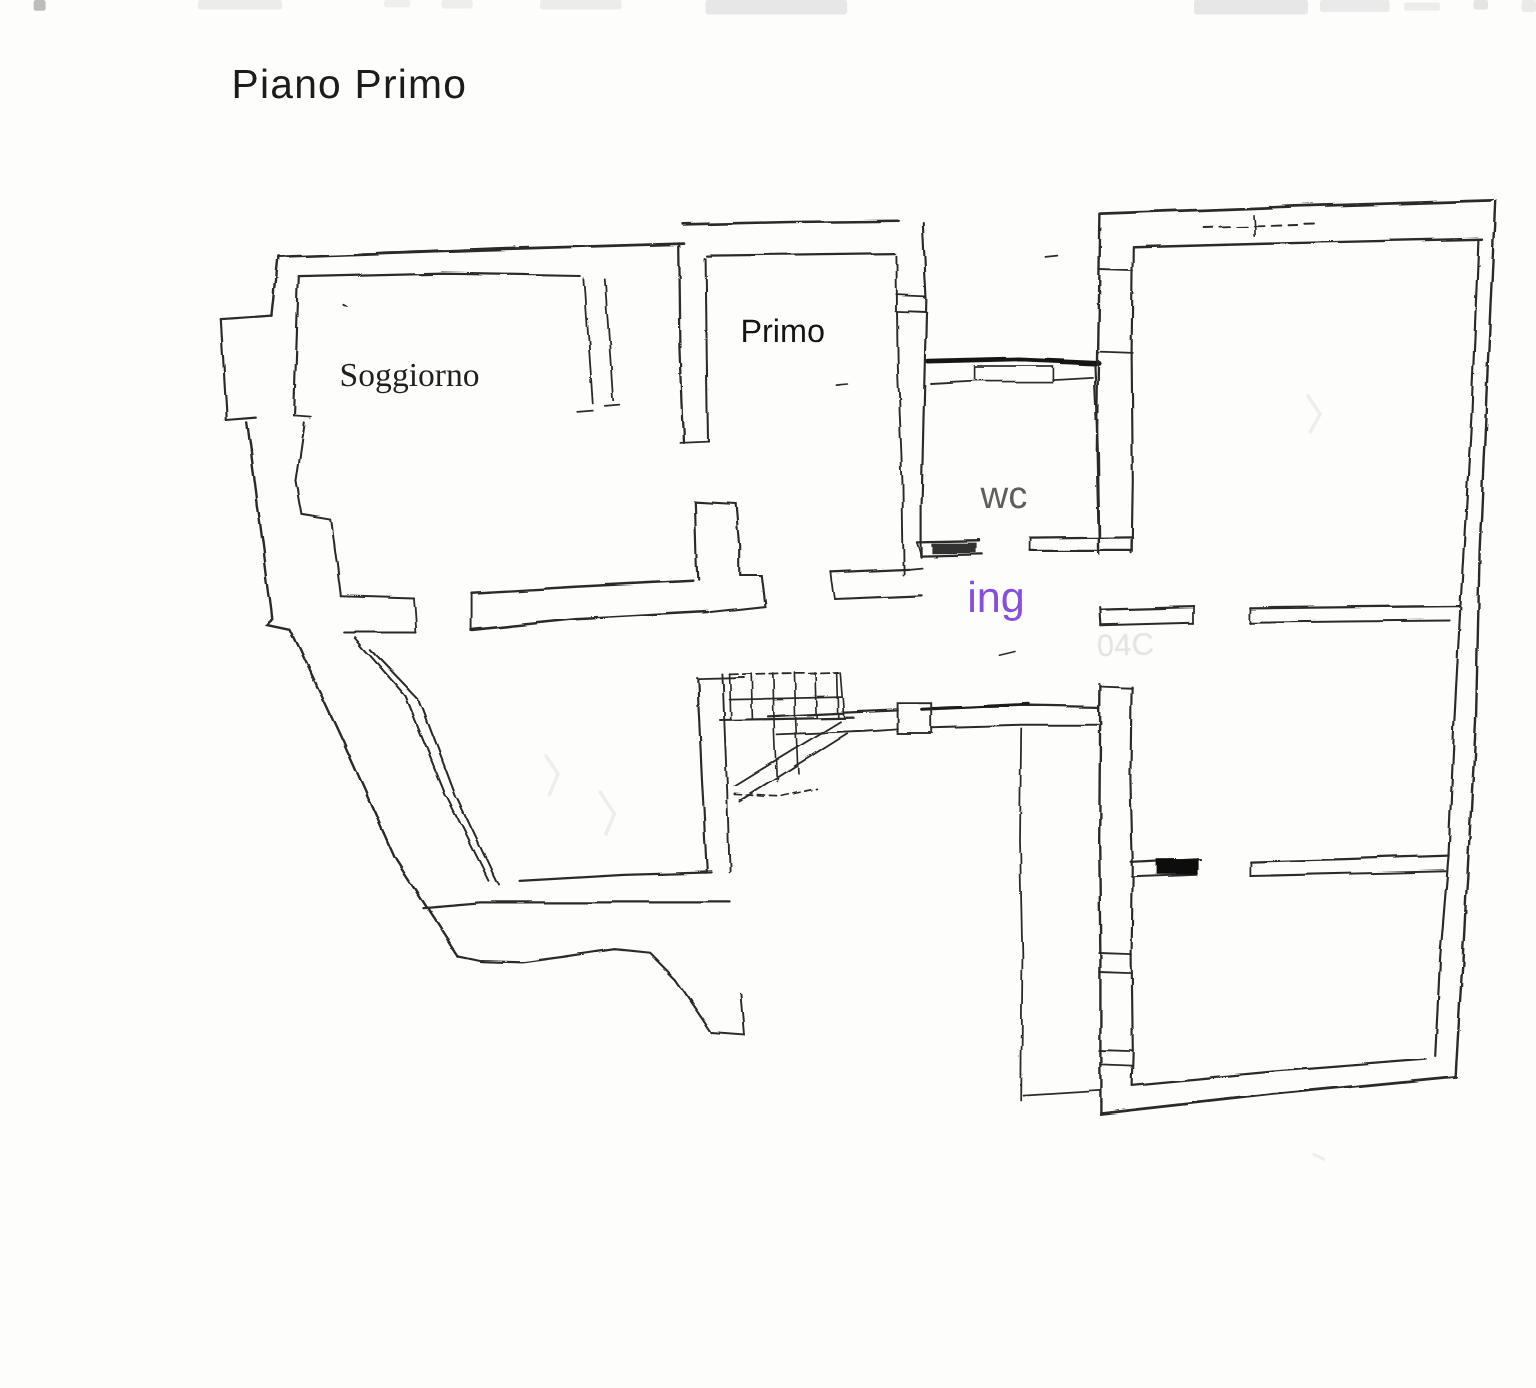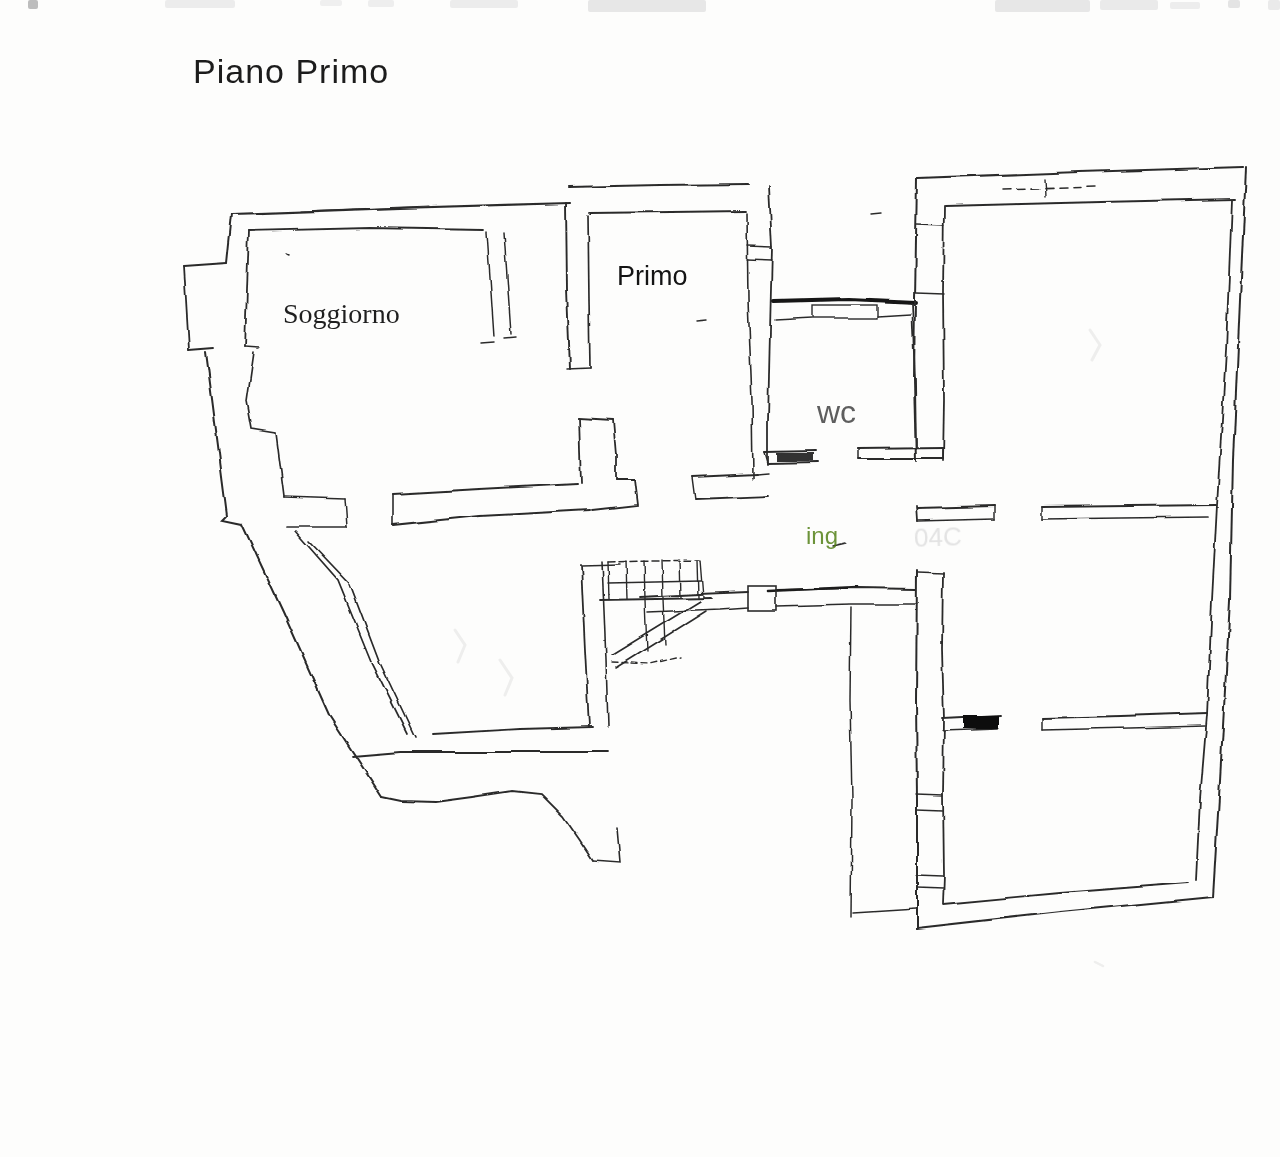--- a/index.html
+++ b/index.html
@@ -167,16 +167,16 @@
         <rect x="777" y="453" width="36" height="8" fill="#333333" stroke="none"></rect>
         <rect x="963" y="716" width="35" height="13" fill="#101010" stroke="none"></rect>
       </g>
   </svg>
 
   <div id="plan-title" style="left: 193px; top: 52px; font-size: 34px; color: rgb(28, 28, 28);">Piano Primo</div>
 
   <div class="lbl serif" style="left: 283px; top: 300px; font-size: 28px; color: rgb(31, 31, 31);">Soggiorno</div>
   <div class="lbl sans" style="left: 617px; top: 263px; font-size: 27px; color: rgb(20, 20, 20);">Primo</div>
   <div class="lbl sans faded" style="left: 817px; top: 376px; font-size: 32px; color: rgb(60, 60, 60); margin-top: 20px;">wc</div>
-  <div class="lbl sans faded" style="left: 806px; top: 524px; font-size: 24px; color: #4d7c0f;">ing</div>
+  <div class="lbl sans faded" style="left: 806px; top: 480px; font-size: 36px; color: #6d28d9;">ing</div>
 
   <div class="ghost-text" style="left: 914px; top: 522px; font-size: 26px;">04C</div>
 </div>
 
 </body></html>

